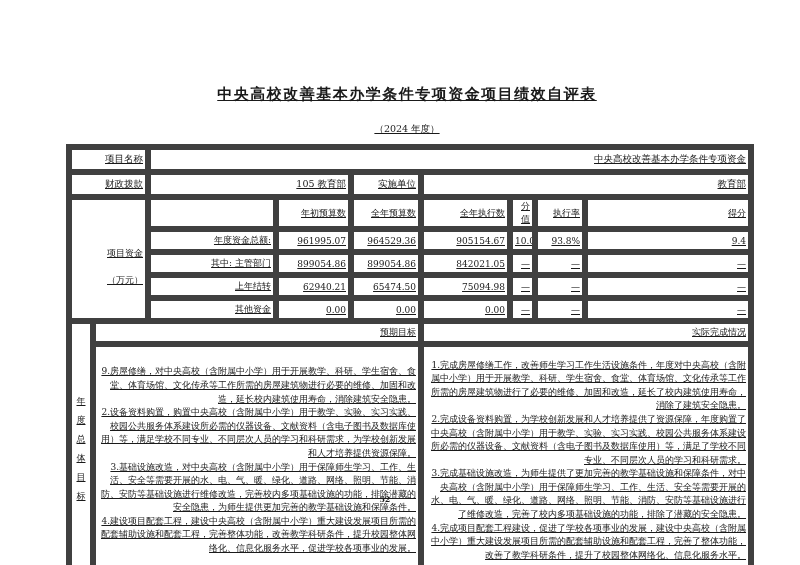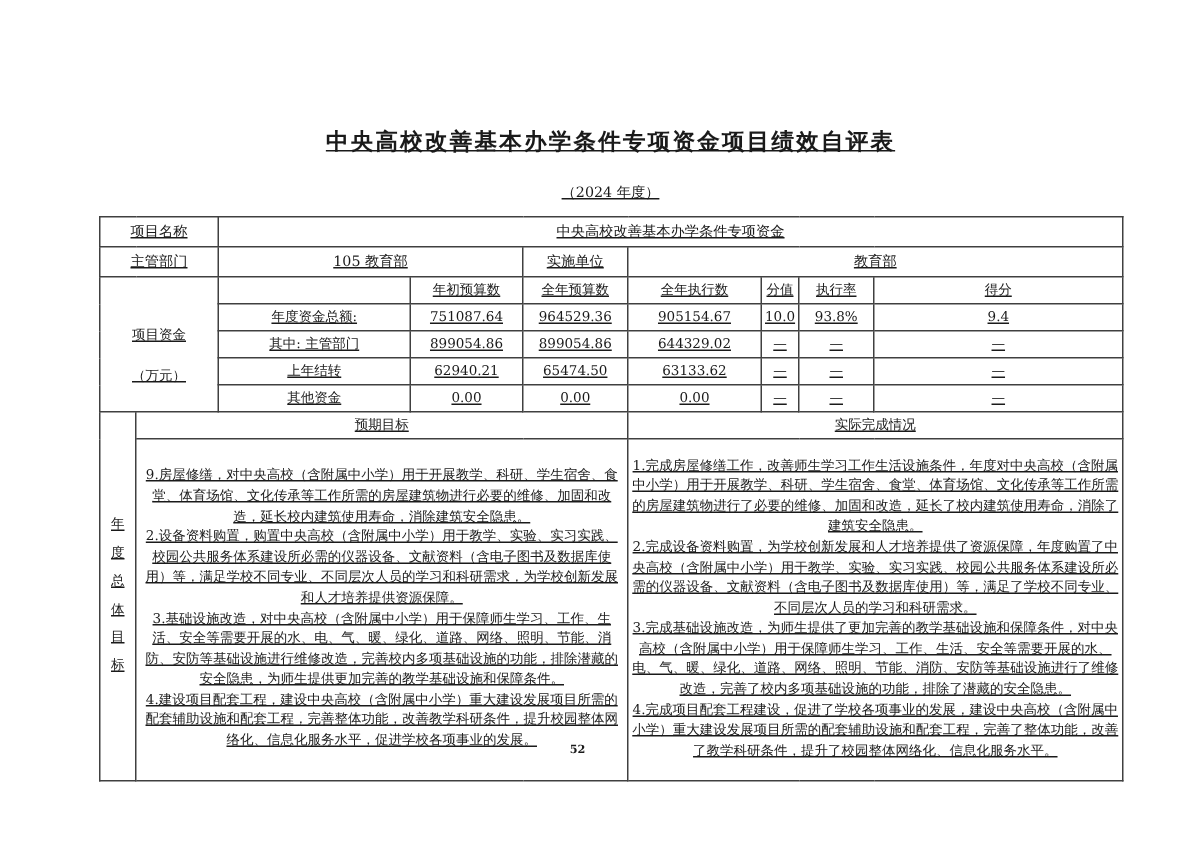--- a/index.html
+++ b/index.html
@@ -33,22 +33,22 @@
     line-height: 12px;
   }
   table.selfeval {
     margin-top: 9px;
     width: 682px;
     table-layout: fixed;
     border-collapse: collapse;
     font-size: 9px;
   }
   table.selfeval td {
-    border: 1px solid #404040;
-    text-align: center;
+    border: 6px solid #404040;
+    text-align: right;
     vertical-align: middle;
     padding: 0 2px;
     overflow: hidden;
   }
   tr.r19 td { height: 19px; font-size: 9.5px; }
   tr.r17 td { height: 17px; }
   td.side-label div { line-height: 11px; margin-top: 16px; }
   td.goal-cell {
     height: 227px;
     vertical-align: top;
@@ -97,62 +97,62 @@
         <col style="width:25px">
           <col style="width:50px">
           <col style="width:166px">
       </colgroup>
       <tbody>
         <tr class="r19">
           <td colspan="2">项目名称</td>
           <td colspan="7">中央高校改善基本办学条件专项资金</td>
         </tr>
         <tr class="r19">
-          <td colspan="2">主管部门</td>
+          <td colspan="2">财政拨款</td>
           <td colspan="2">105 教育部</td>
           <td>实施单位</td>
           <td colspan="4">教育部</td>
         </tr>
 
         <tr class="r17">
           <td colspan="2" rowspan="5" class="side-label">
             <div>项目资金</div>
             <div>（万元）</div>
           </td>
           <td></td>
           <td>年初预算数</td>
           <td>全年预算数</td>
           <td>全年执行数</td>
           <td>分值</td>
           <td>执行率</td>
           <td>得分</td>
         </tr>
         <tr class="r17">
           <td>年度资金总额:</td>
-          <td>751087.64</td>
+          <td>961995.07</td>
           <td>964529.36</td>
           <td>905154.67</td>
           <td>10.0</td>
           <td>93.8%</td>
           <td>9.4</td>
         </tr>
         <tr class="r17">
           <td>其中: 主管部门</td>
           <td>899054.86</td>
           <td>899054.86</td>
-          <td>644329.02</td>
+          <td>842021.05</td>
           <td>—</td>
           <td>—</td>
           <td>—</td>
         </tr>
         <tr class="r17">
           <td>上年结转</td>
           <td>62940.21</td>
           <td>65474.50</td>
-          <td>63133.62</td>
+          <td>75094.98</td>
           <td>—</td>
           <td>—</td>
           <td>—</td>
         </tr>
         <tr class="r17">
           <td>其他资金</td>
           <td>0.00</td>
           <td>0.00</td>
           <td>0.00</td>
           <td>—</td>

